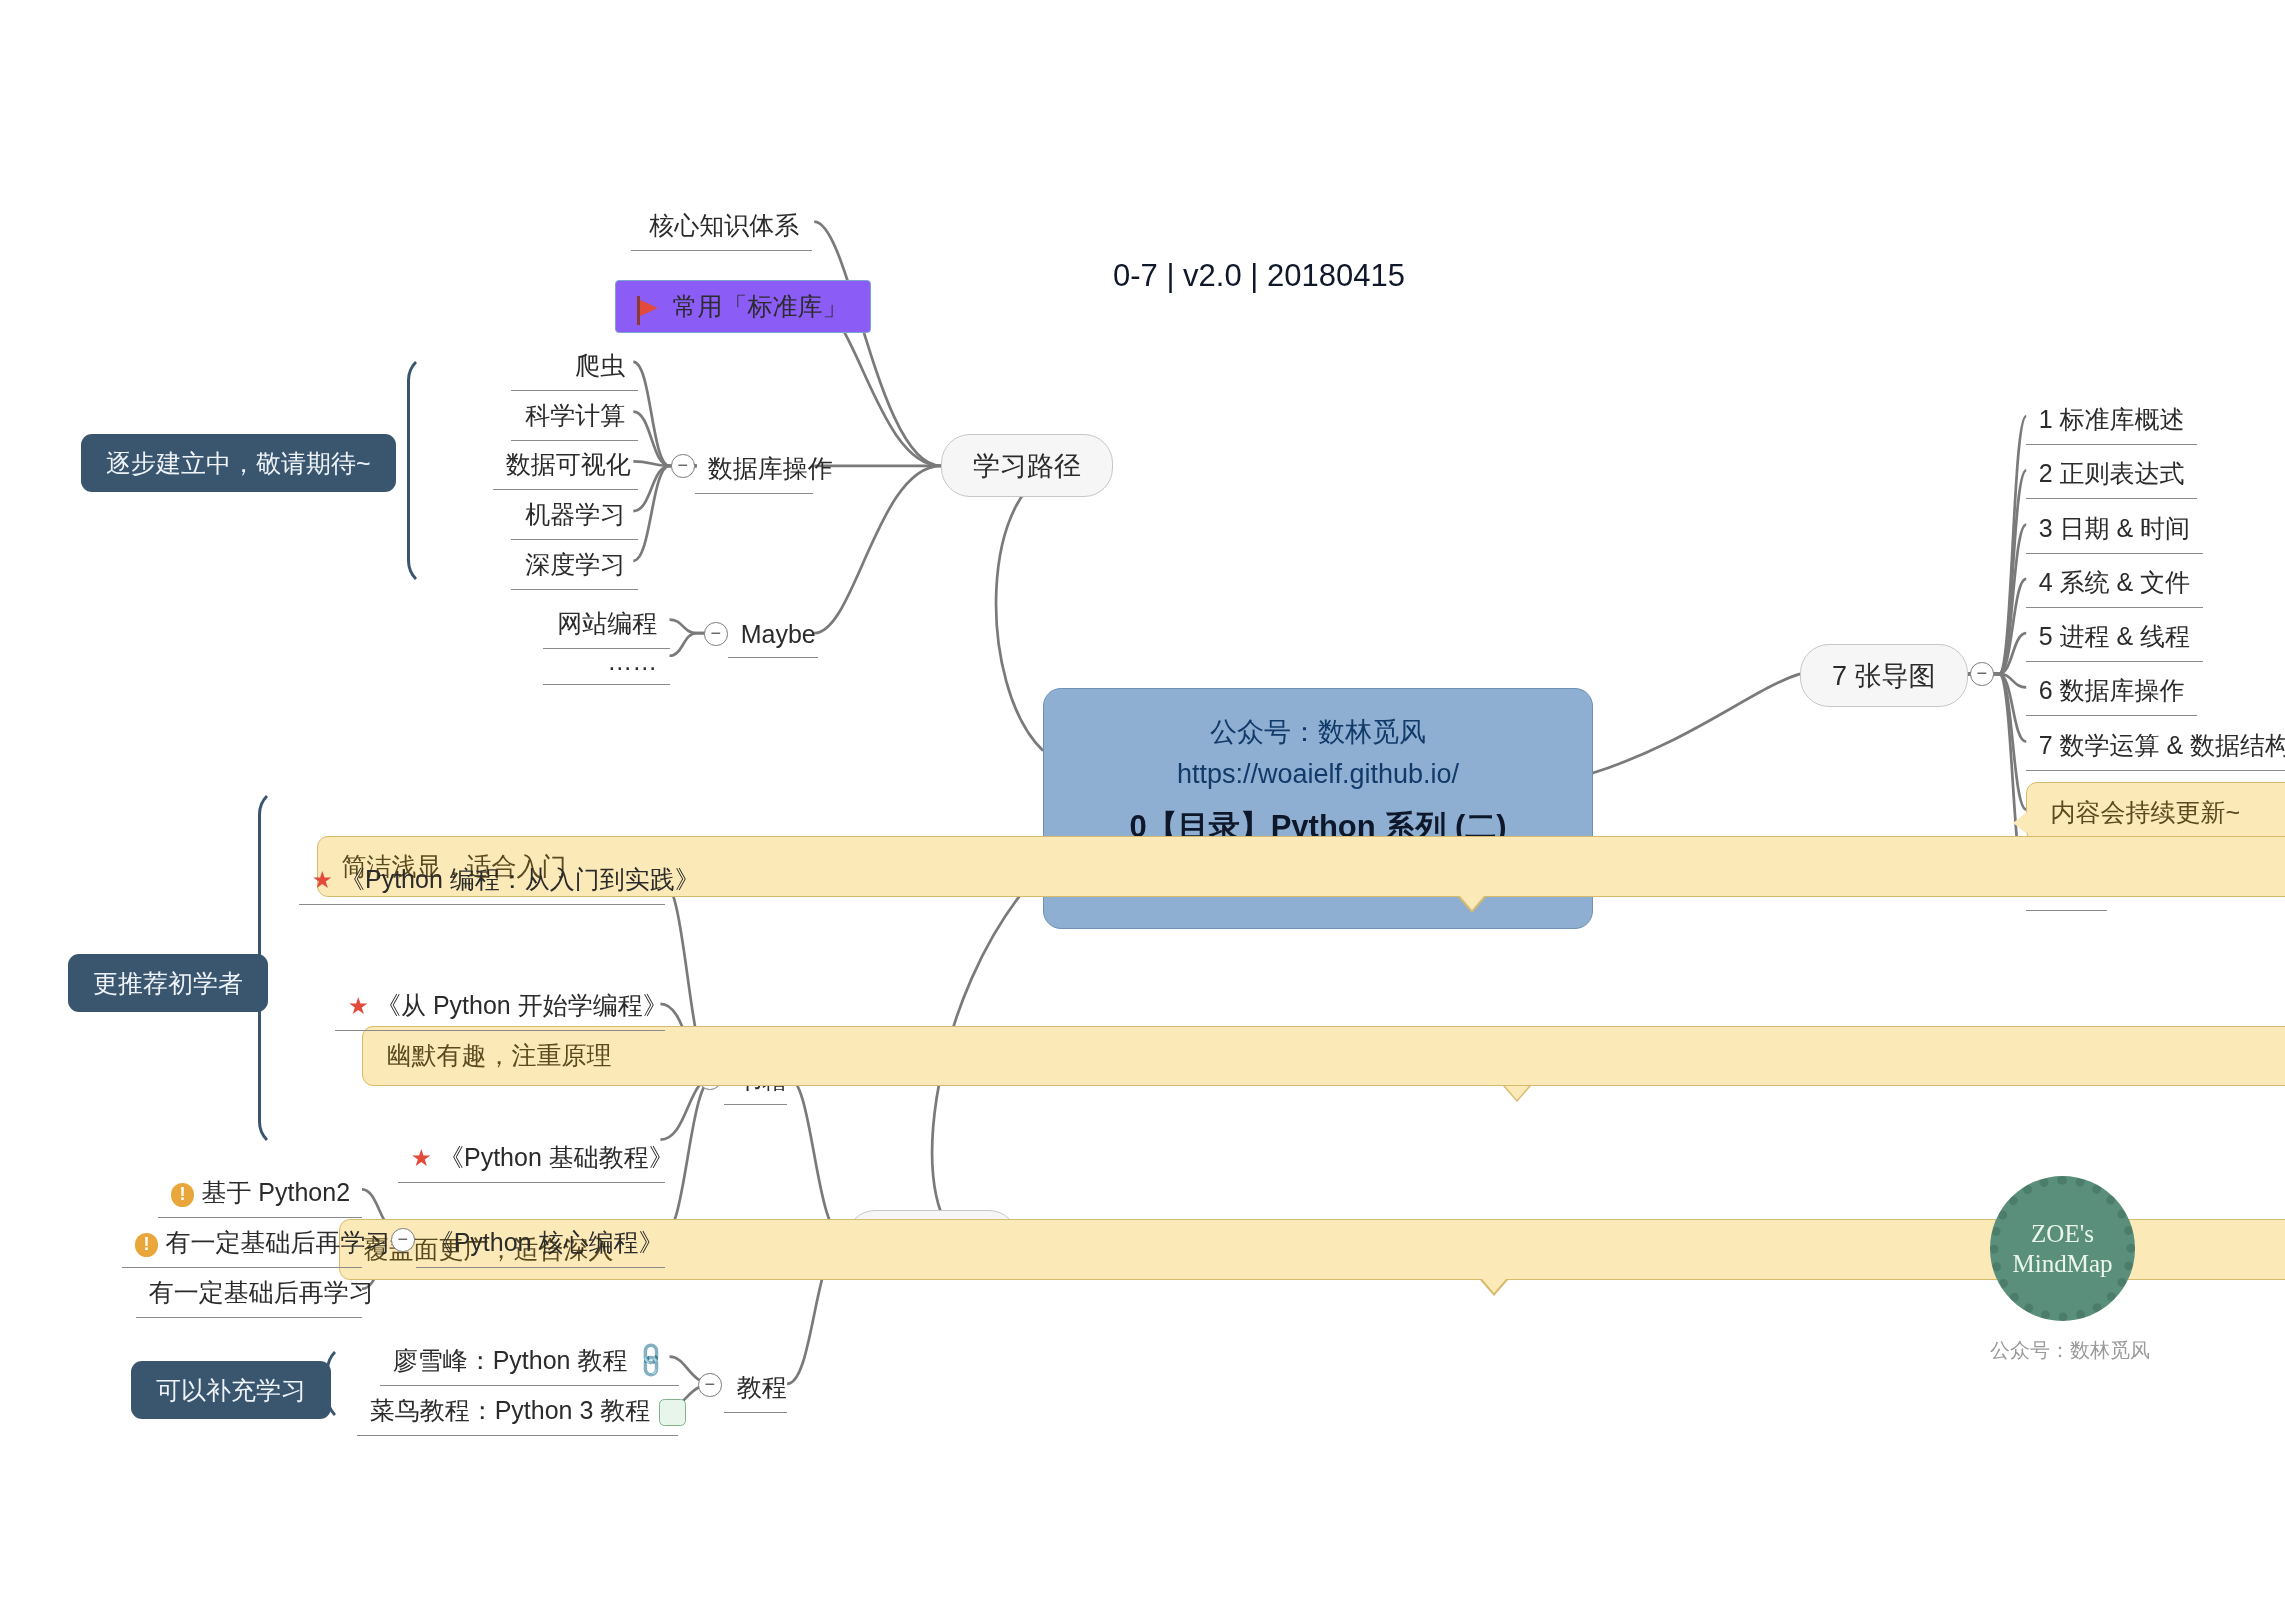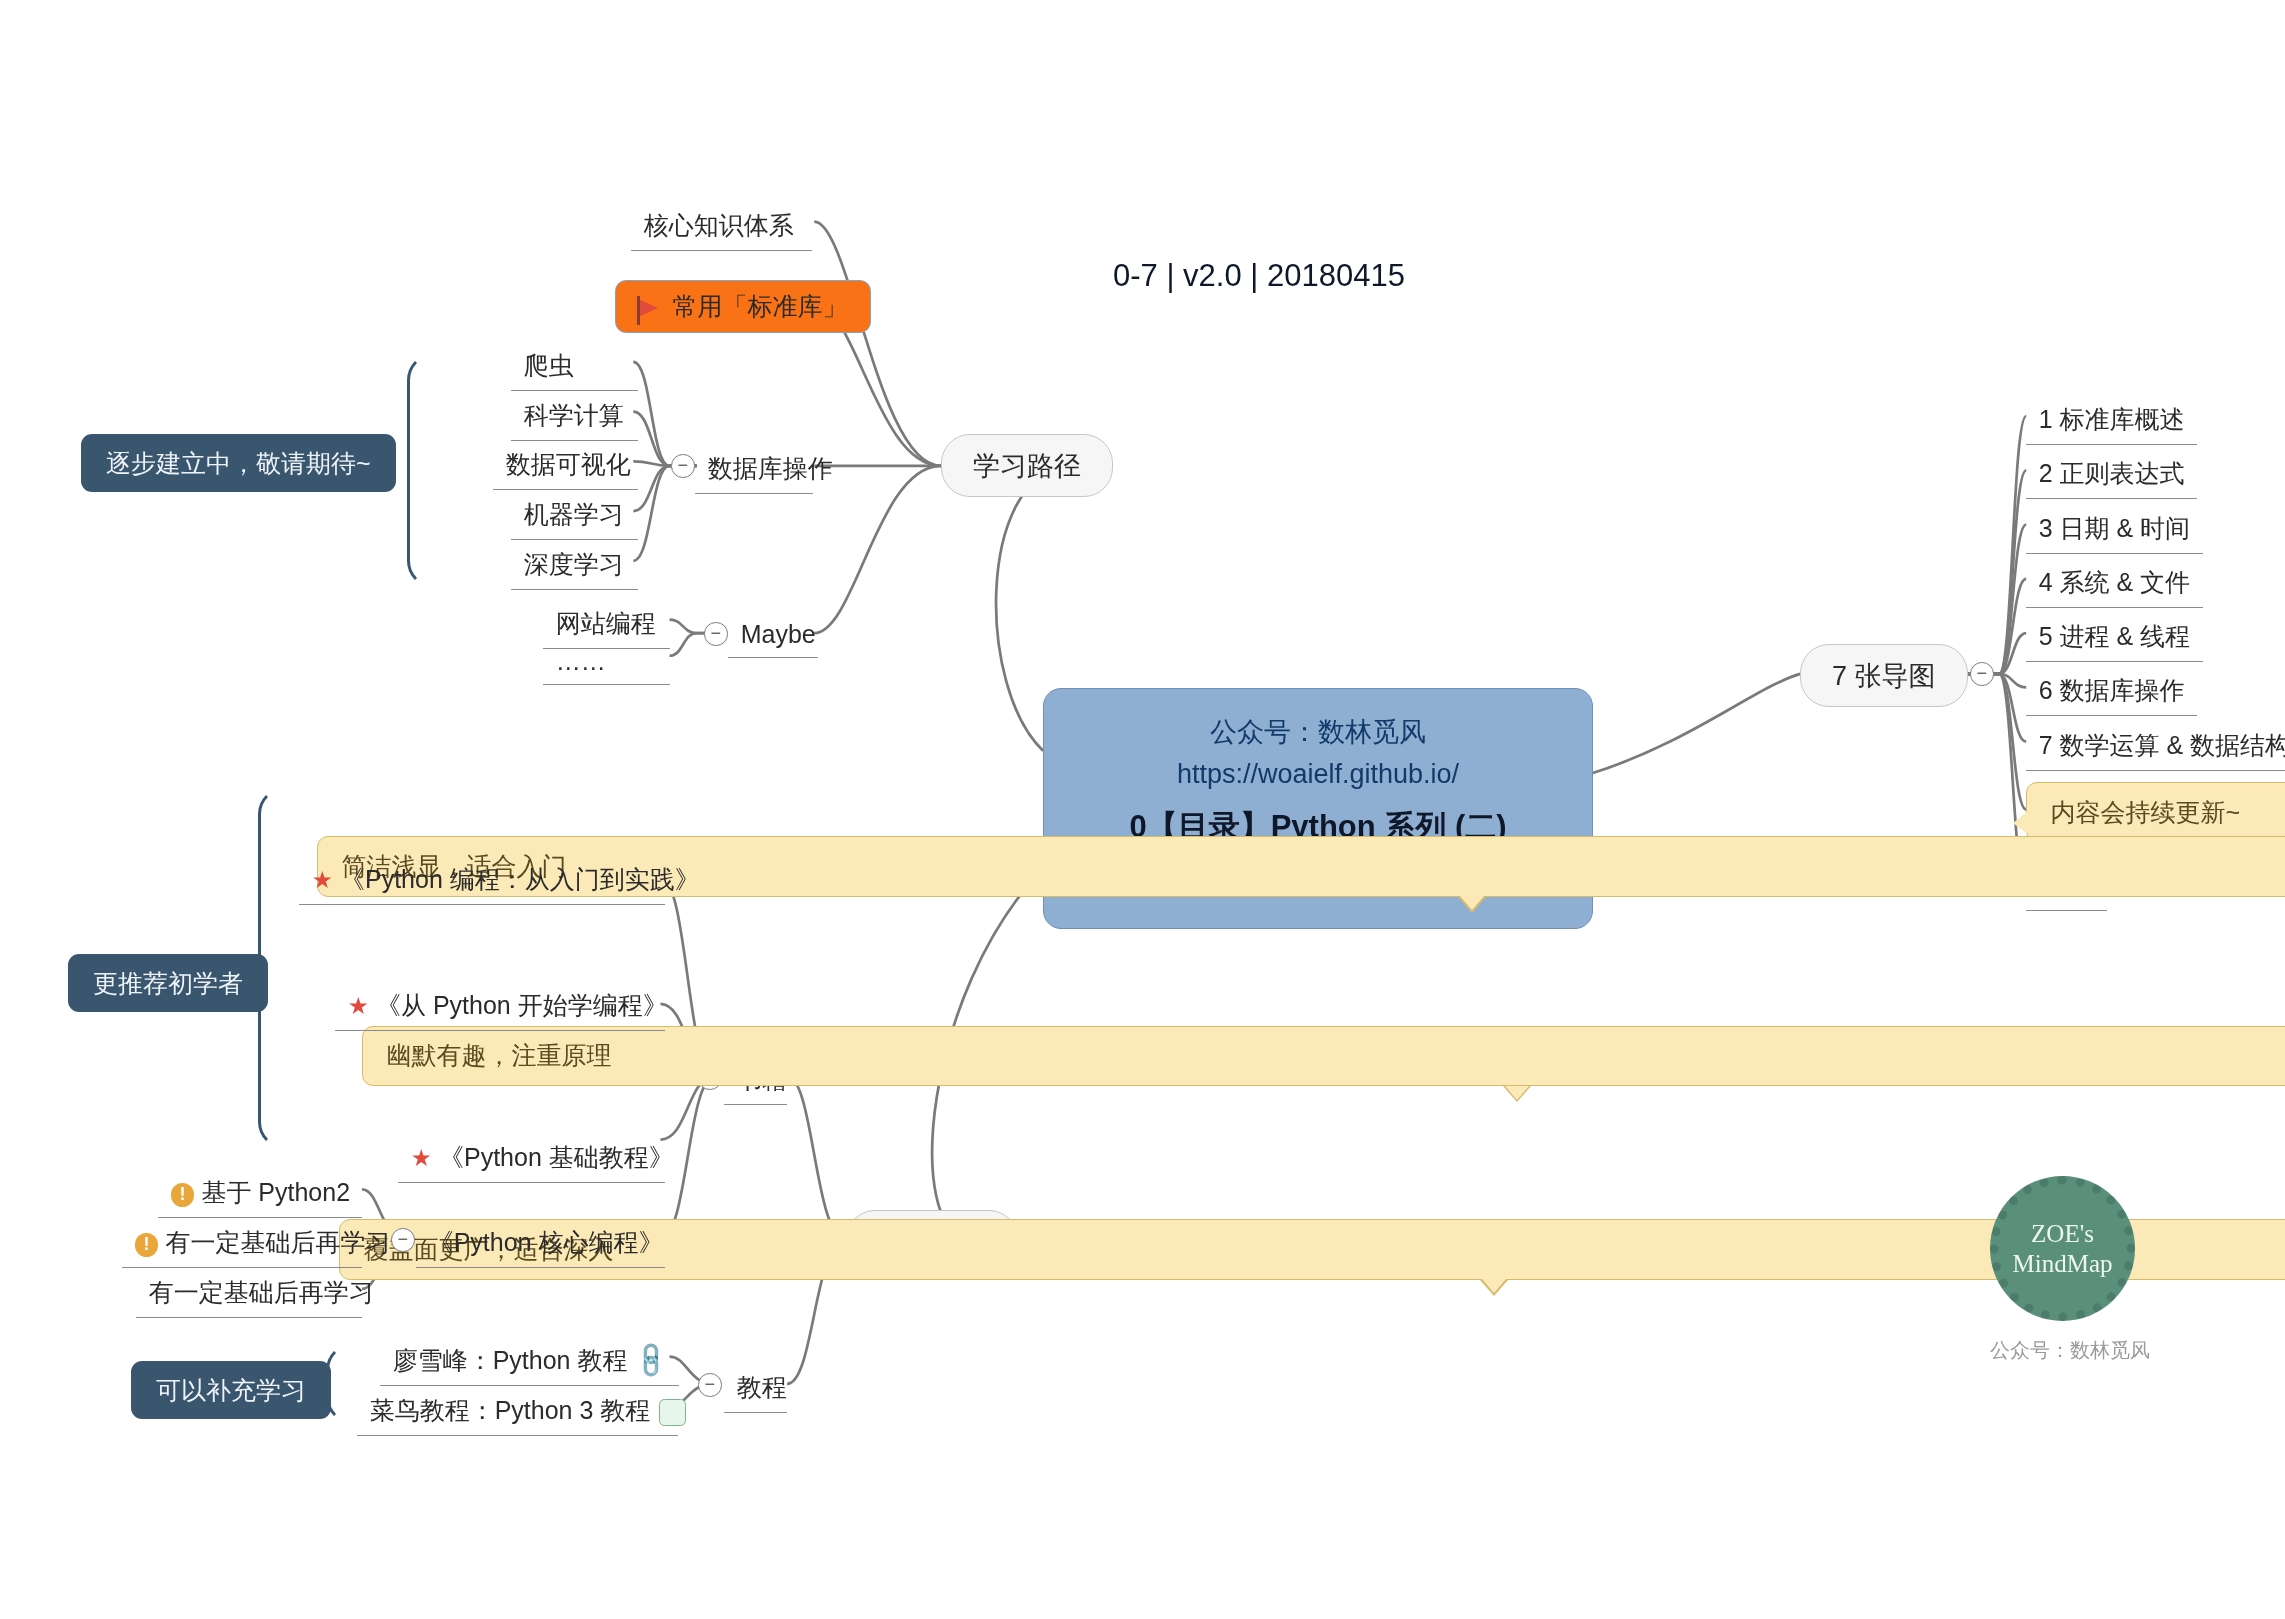--- a/index.html
+++ b/index.html
@@ -39,28 +39,28 @@
   }
 
   
   .leaf {
     font-size: 25px;
     color: #2b2b2b;
     padding: 5.4px 12.7px 7.2px 12.7px;
     border-bottom: 1.8px solid #8a8a8a;
     white-space: nowrap;
   }
-  .leaf-center { text-align: left; }
+  .leaf-center { text-align: right; }
   .leaf-right { text-align: right; }
 
   
   .leaf-hl {
-    background: #f97316;
+    background: #8b5cf6;
     border: 1.8px solid #7da6cc;
-    border-radius: 11px;
+    border-radius: 4px;
     padding: 9px 22px;
     font-size: 25px;
     color: #2b2b2b;
     white-space: nowrap;
   }
   .flag {
     display: inline-block;
     width: 0; height: 0;
     border-left: 20px solid #e24a3b;
     border-top: 9px solid transparent;

